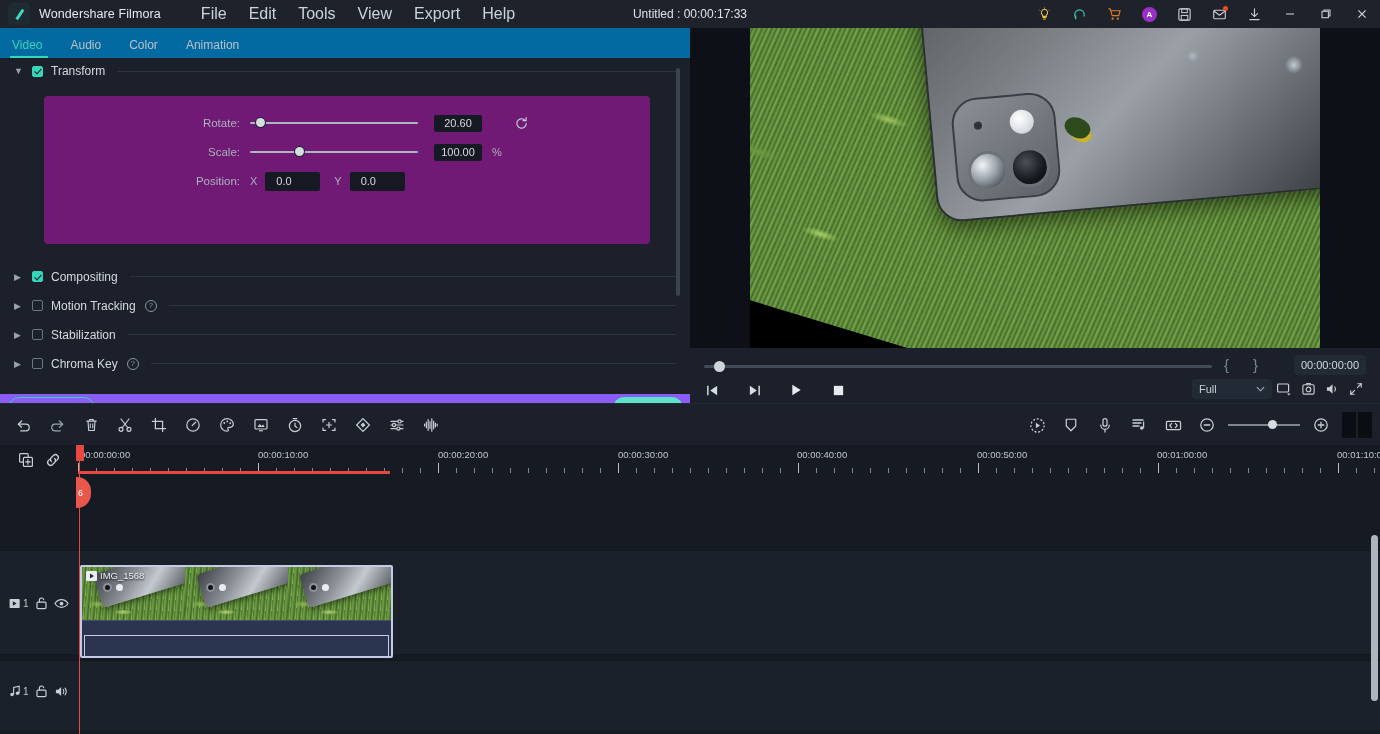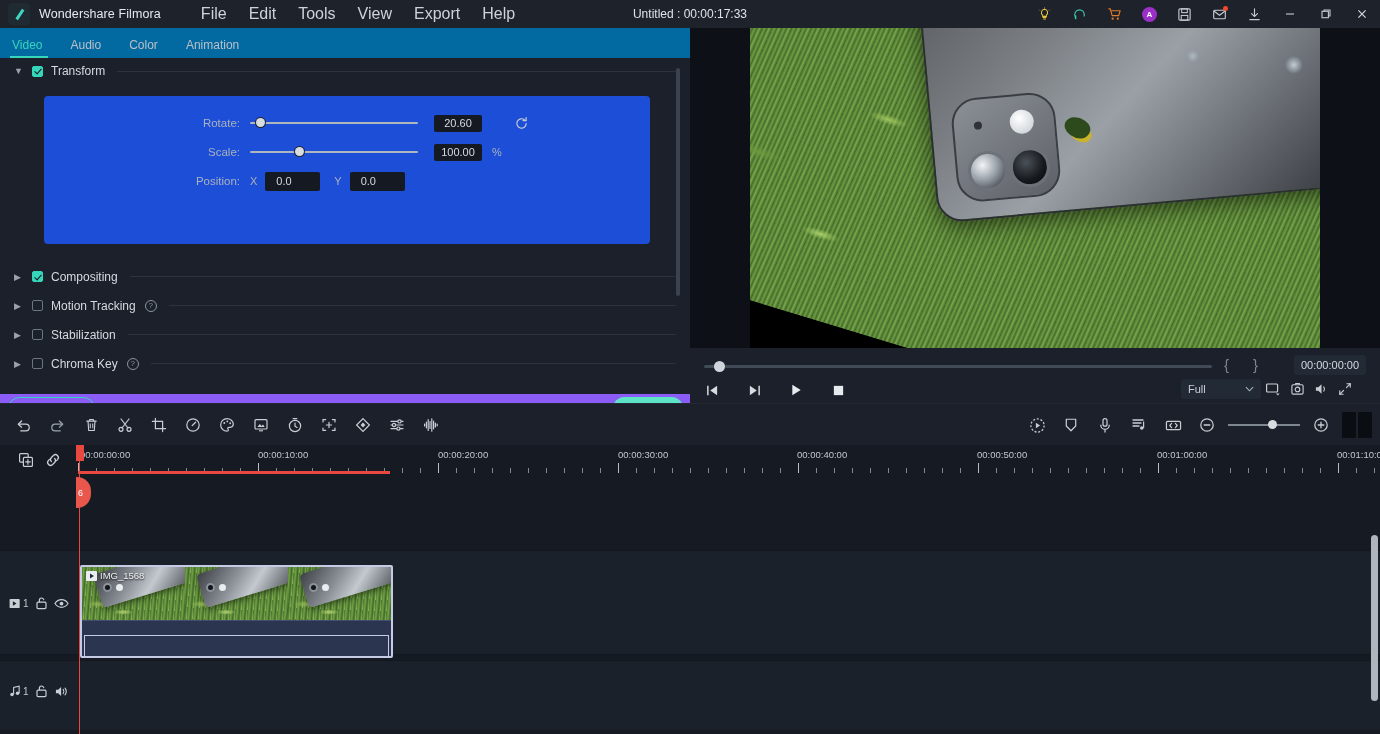--- a/index.html
+++ b/index.html
@@ -90,21 +90,21 @@
   }
   .sect-label { font-size: 12px; color: #d5dae0; }
   .sect-rule { flex: 1; height: 1px; background: #2c333e; margin: 0 14px 0 12px; }
   .help-icon {
     width: 12px; height: 12px; border-radius: 50%; border: 1px solid #8b949e;
     font-size: 8px; line-height: 10px; text-align: center; color: #8b949e;
     margin-left: 9px;
   }
 
   .transform-box {
-    margin: 12px 40px 0 44px; background: #1d4ed8; border-radius: 4px;
+    margin: 12px 40px 0 44px; background: #701a75; border-radius: 4px;
     height: 148px; padding-top: 14px;
   }
   .row { display: flex; align-items: center; height: 26px; margin-bottom: 3px; }
   .row-label {
     width: 206px; text-align: right; padding-right: 10px;
     font-size: 11.5px; color: #aab2bb;
   }
   .slider { position: relative; width: 168px; height: 14px; }
   .slider .track {
     position: absolute; top: 6px; left: 0; width: 168px; height: 2px;
@@ -244,21 +244,21 @@
     display: flex; align-items: center; justify-content: center;
   }
   .p-controls {
     position: absolute; left: 10px; top: 32px; display: flex; gap: 18px; align-items: center;
   }
   .p-btn {
     width: 24px; height: 20px; display: flex; align-items: center; justify-content: center;
     cursor: default;
   }
   .p-right {
-    position: absolute; right: 23px; top: 31px; display: flex; align-items: flex-end; gap: 0;
+    position: absolute; right: 12px; top: 31px; display: flex; align-items: flex-end; gap: 0;
   }
   .quality {
     width: 80px; height: 20px; background: #222a36; border-radius: 3px;
     display: flex; align-items: center; padding: 0 7px; font-size: 11px; color: #c9ced5;
     justify-content: space-between; cursor: default;
   }
 
   
   .tl-toolbar {
     position: absolute; left: 0; top: 403px; width: 1380px; height: 42px;

